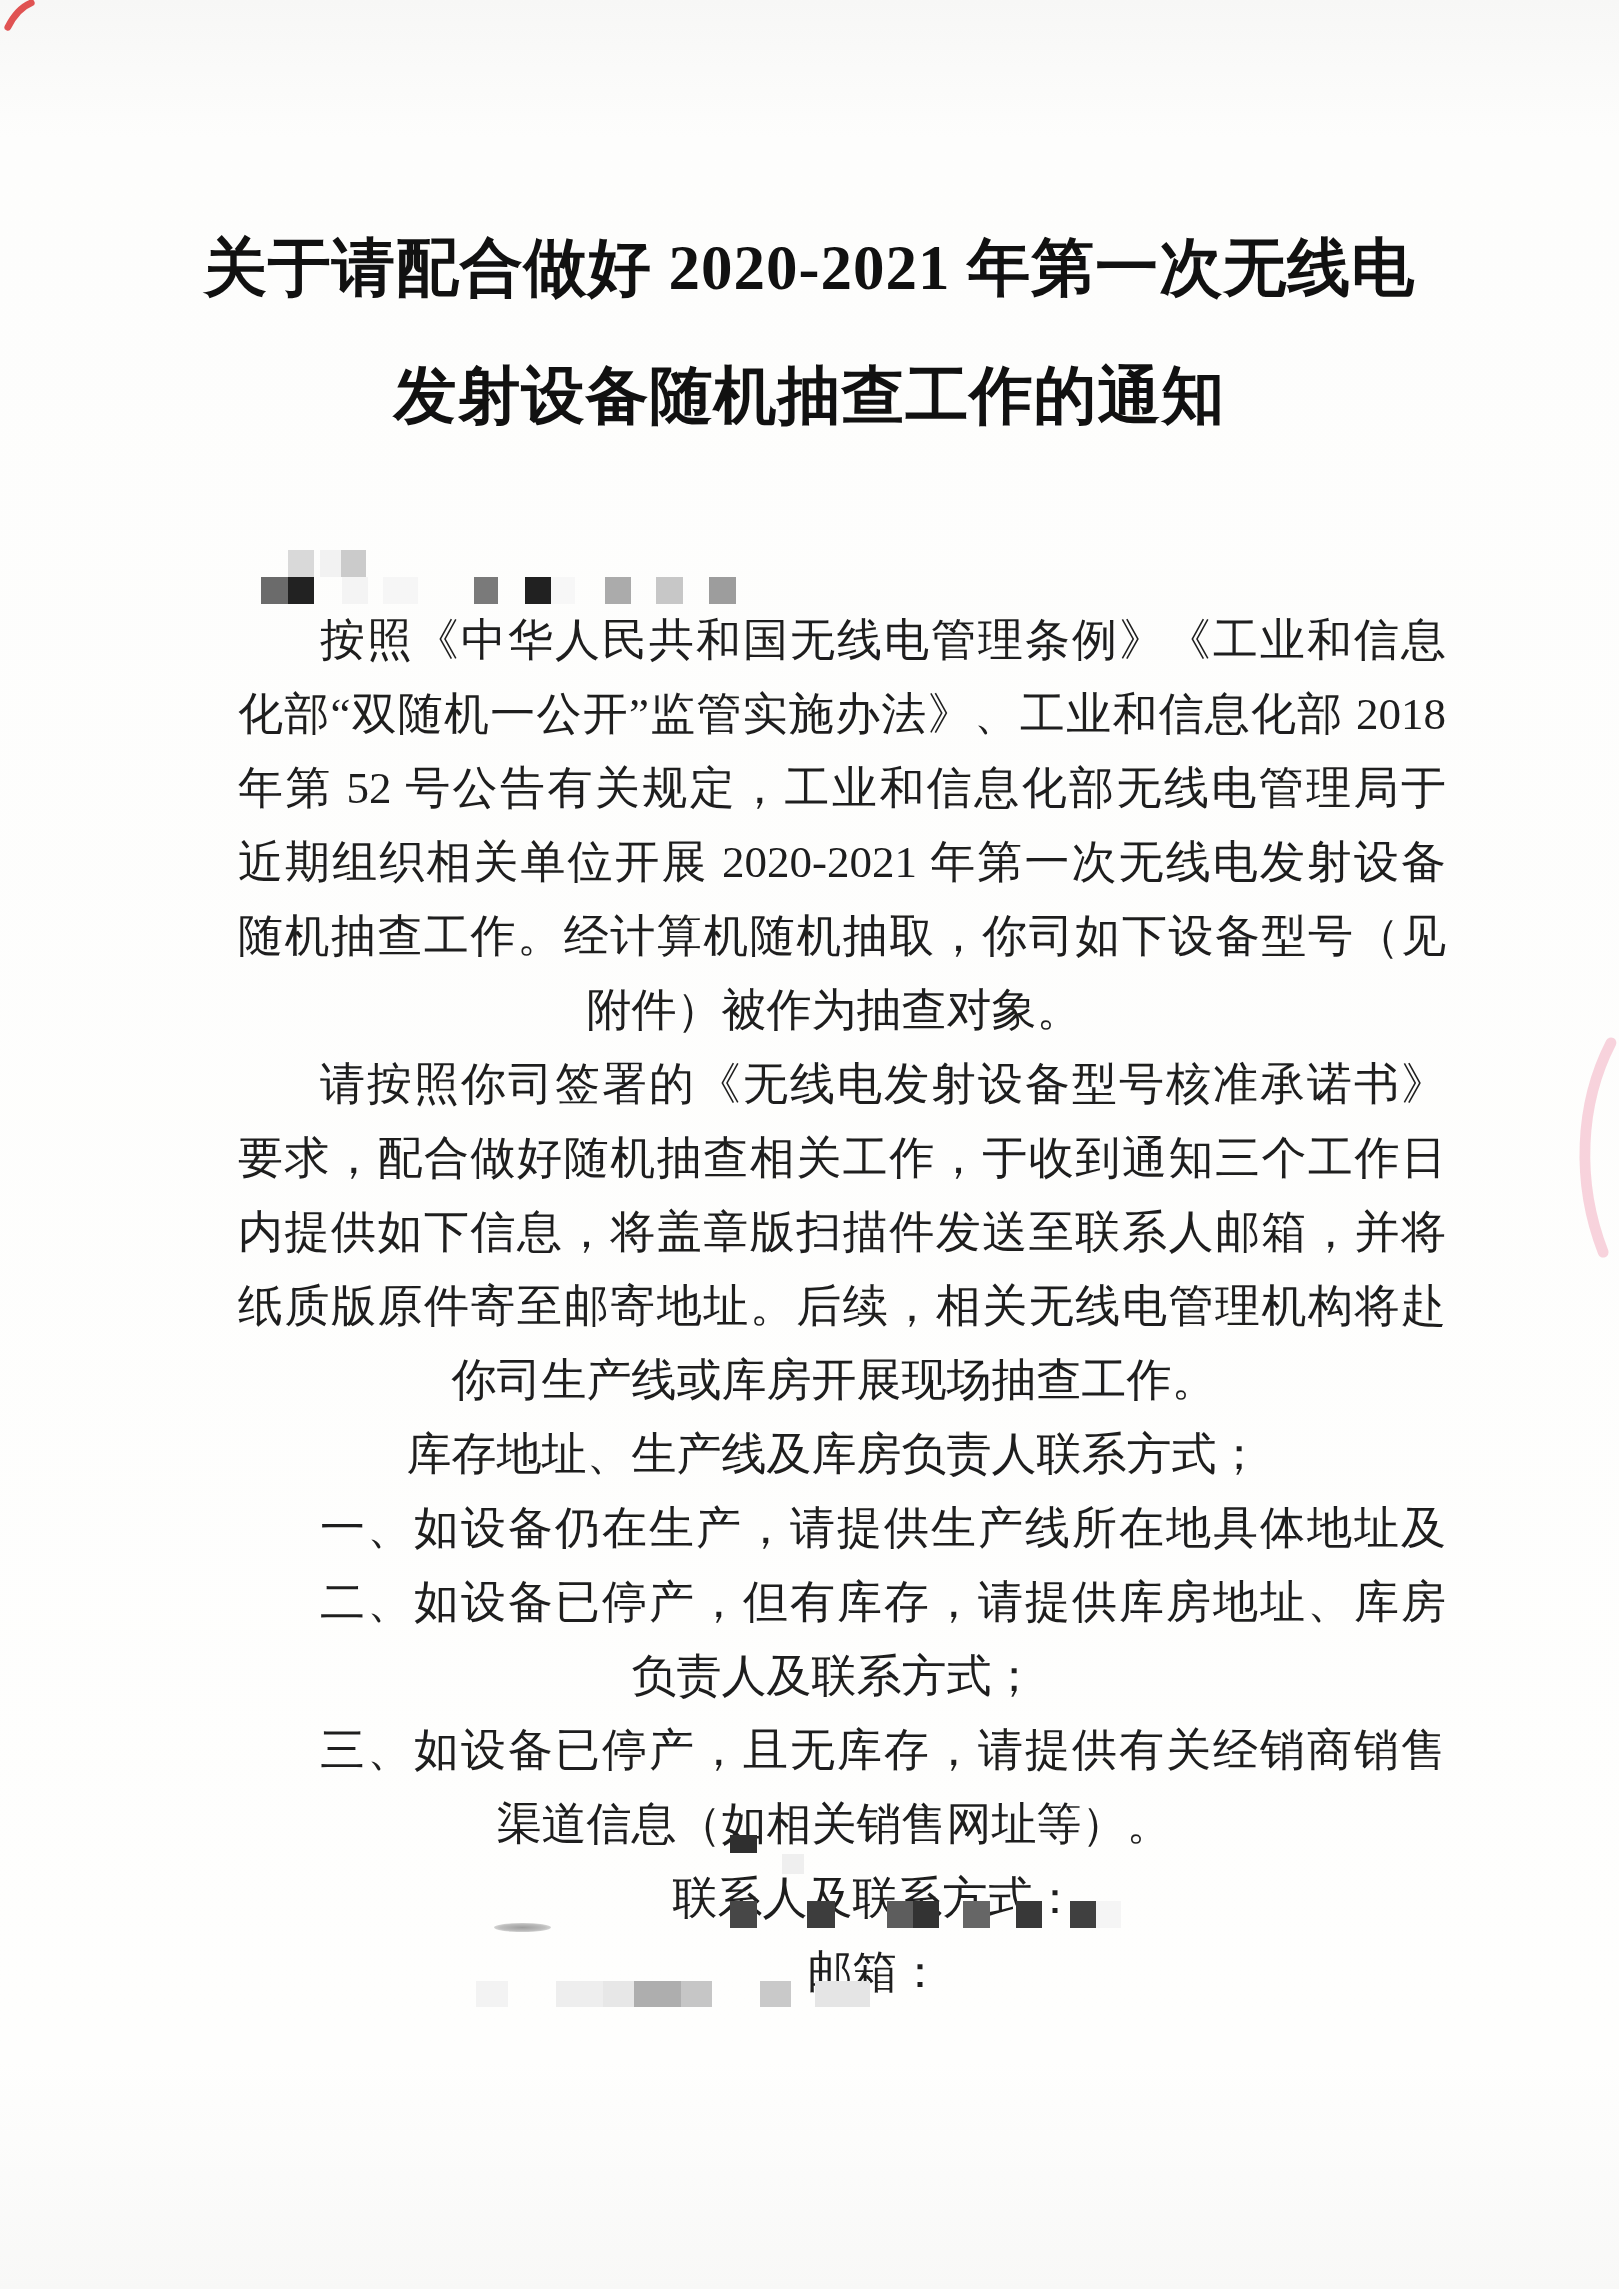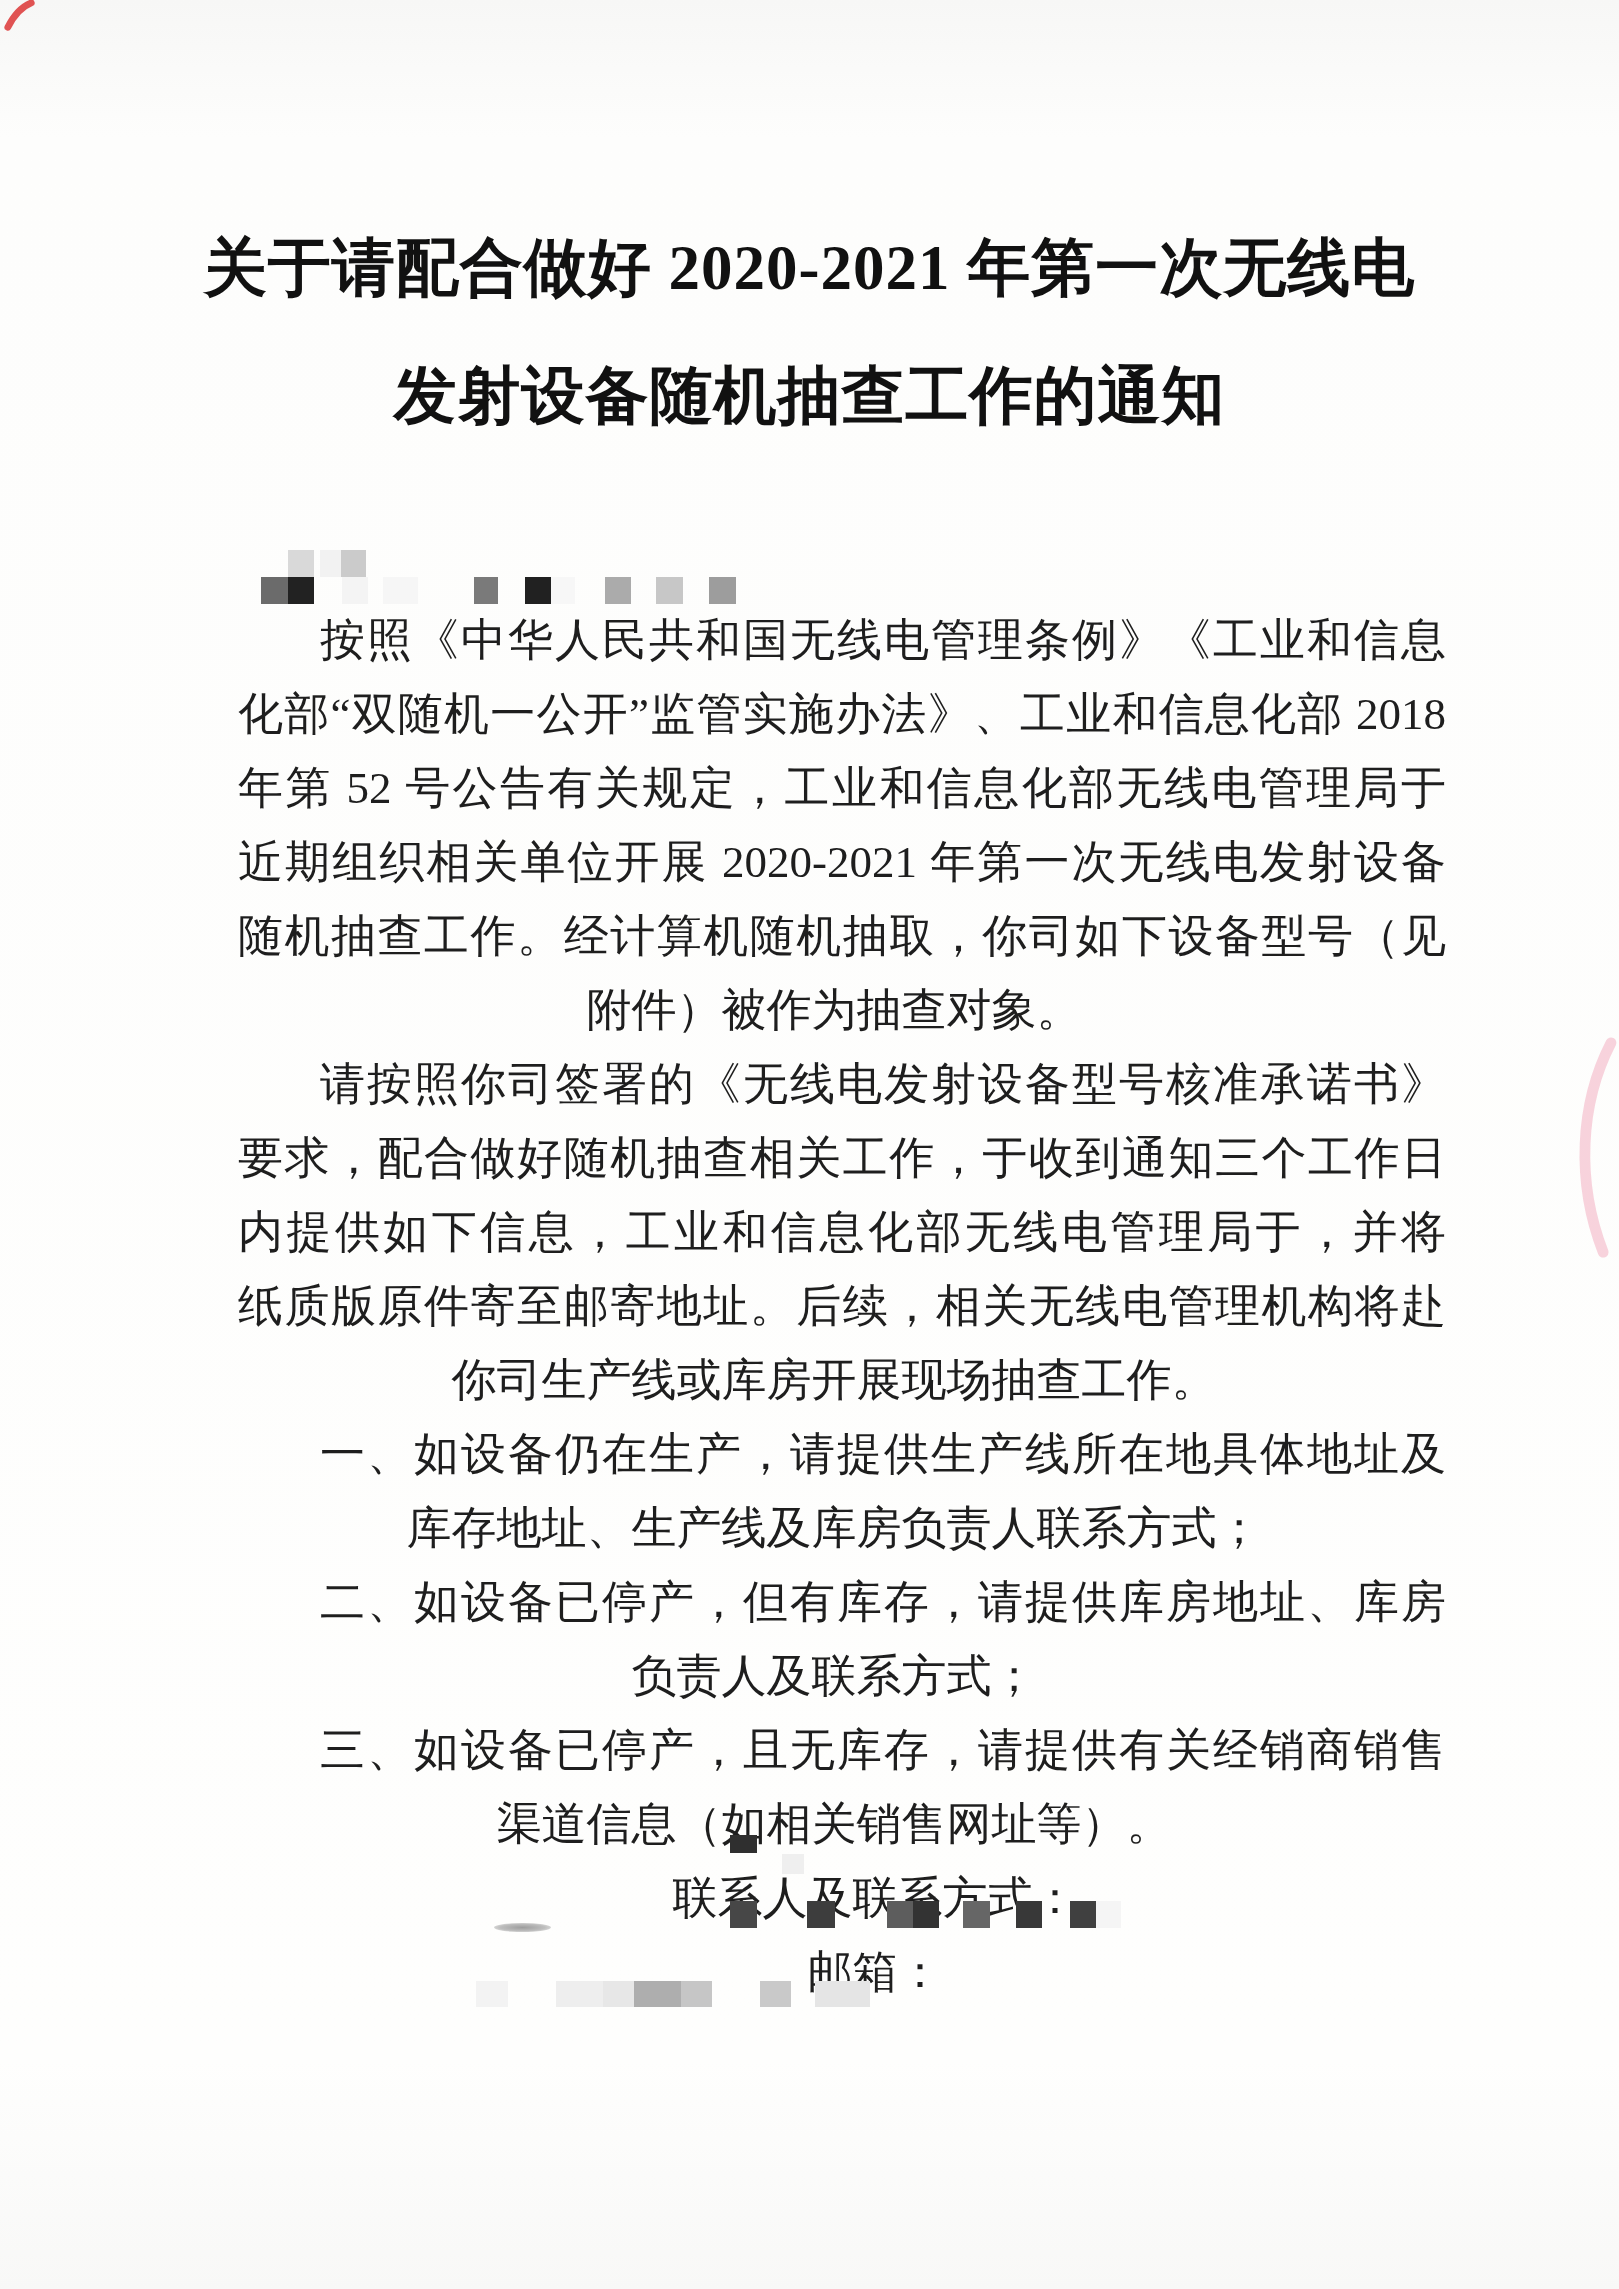--- a/index.html
+++ b/index.html
@@ -47,25 +47,25 @@
 
   <div class="body-text" style="color: rgb(30, 30, 30);">
       <div class="bline ind just">按照《中华人民共和国无线电管理条例》《工业和信息</div>
       <div class="bline just">化部“双随机一公开”监管实施办法》、工业和信息化部 2018</div>
       <div class="bline just">年第 52 号公告有关规定，工业和信息化部无线电管理局于</div>
       <div class="bline just">近期组织相关单位开展 2020-2021 年第一次无线电发射设备</div>
       <div class="bline just">随机抽查工作。经计算机随机抽取，你司如下设备型号（见</div>
       <div class="bline">附件）被作为抽查对象。</div>
       <div class="bline ind just">请按照你司签署的《无线电发射设备型号核准承诺书》</div>
       <div class="bline just">要求，配合做好随机抽查相关工作，于收到通知三个工作日</div>
-      <div class="bline just">内提供如下信息，工业和信息化部无线电管理局于，并将</div>
+      <div class="bline just">内提供如下信息，将盖章版扫描件发送至联系人邮箱，并将</div>
       <div class="bline just">纸质版原件寄至邮寄地址。后续，相关无线电管理机构将赴</div>
       <div class="bline">你司生产线或库房开展现场抽查工作。</div>
+      <div class="bline">库存地址、生产线及库房负责人联系方式；</div>
       <div class="bline ind just">一、如设备仍在生产，请提供生产线所在地具体地址及</div>
-      <div class="bline">库存地址、生产线及库房负责人联系方式；</div>
       <div class="bline ind just">二、如设备已停产，但有库存，请提供库房地址、库房</div>
       <div class="bline">负责人及联系方式；</div>
       <div class="bline ind just">三、如设备已停产，且无库存，请提供有关经销商销售</div>
       <div class="bline">渠道信息（如相关销售网址等）。</div>
       <div class="bline ind">联系人及联系方式：</div>
       <div class="bline ind">邮箱：</div>
     </div>
 
   <div class="smudge"></div>
 

